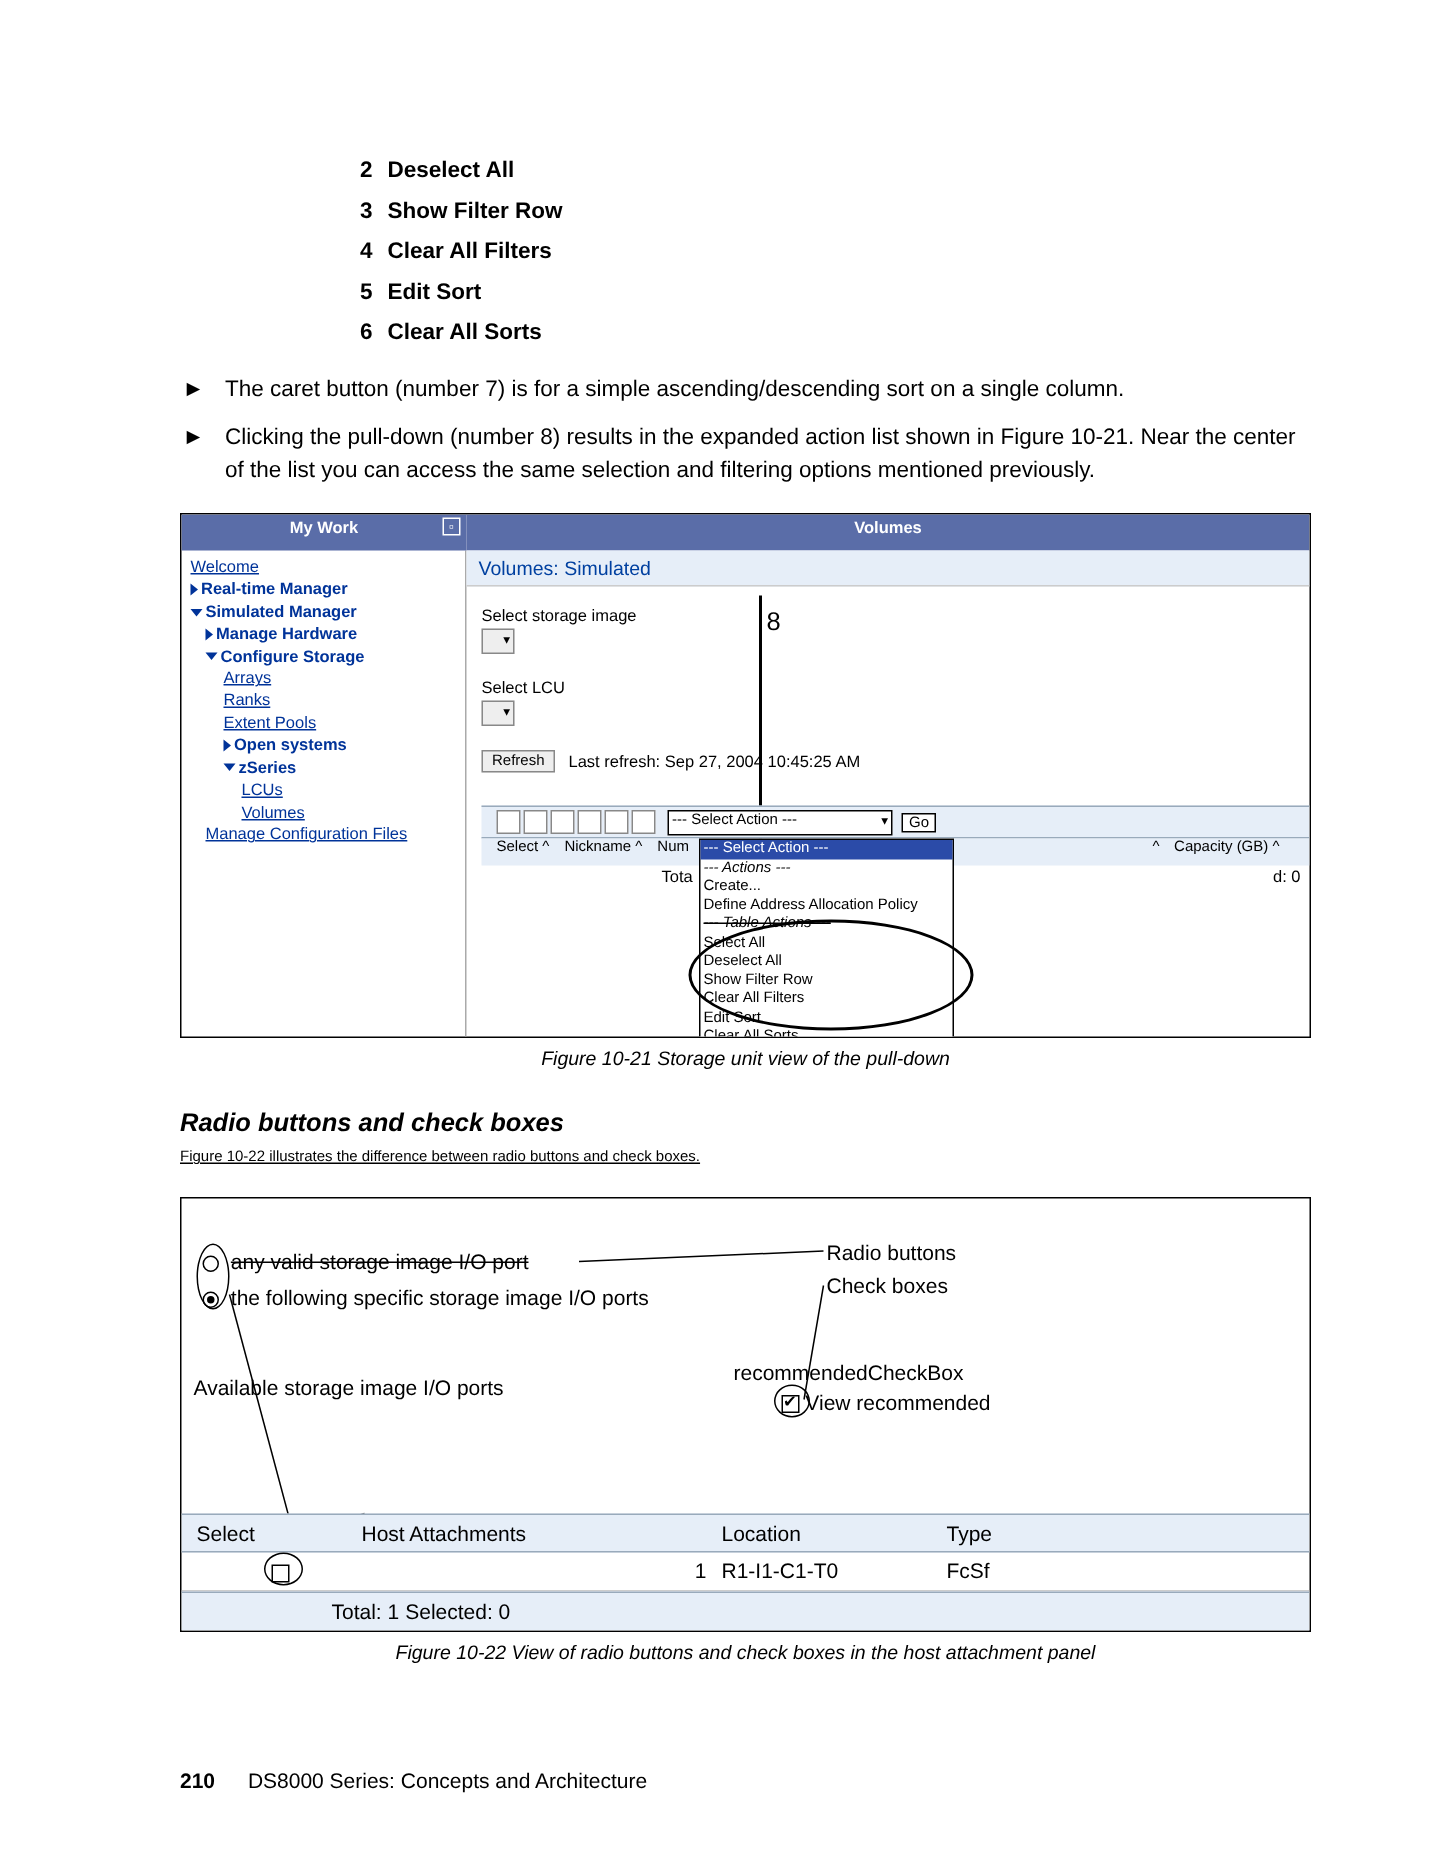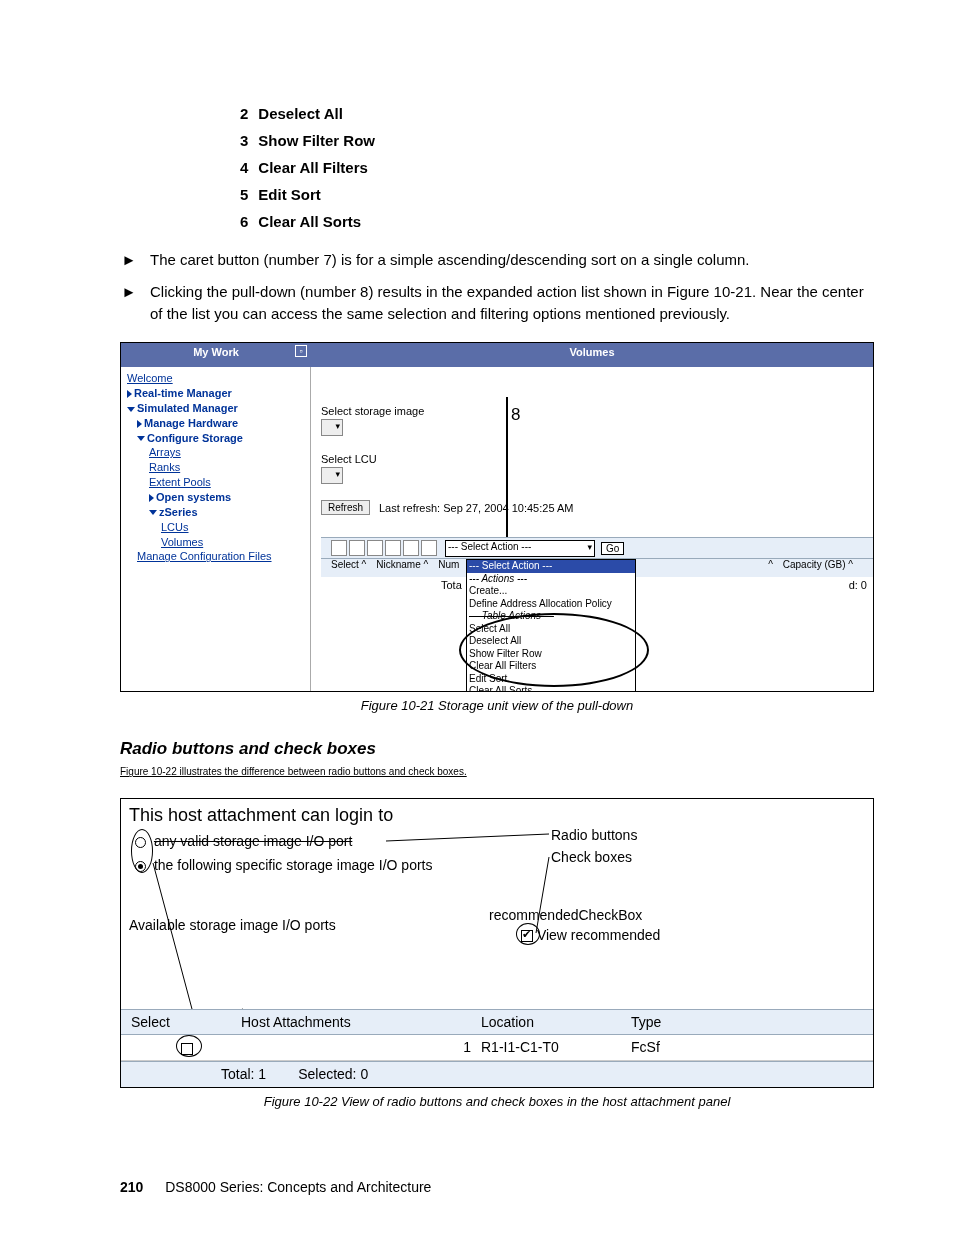--- a/index.html
+++ b/index.html
@@ -68,21 +68,21 @@
   .radio{ display:inline-block; width:11px; height:11px; border:1px solid #000; border-radius:50%; vertical-align:middle; margin-right:4px; position:relative; background:#fff;}
   .radio.sel::after{content:""; position:absolute; left:2px; top:2px; width:5px; height:5px; background:#000; border-radius:50%;}
   .chk{ display:inline-block; width:12px; height:12px; border:1px solid #000; vertical-align:middle; background:#fff; position:relative;}
   .chk.sel::after{content:"✔"; position:absolute; left:0; top:-3px; font-size:11px;}
   .rcirc{ position:absolute; border:1px solid #000; border-radius:50%;}
   svg.lines{ position:absolute; left:0; top:0; width:100%; height:100%; pointer-events:none;}
   .f2-table{ position:absolute; left:0; right:0; bottom:0;margin-top:40px; }
   .f2-table .hdr-row{ display:flex; background:#e6eef8; border-top:1px solid #9ab; border-bottom:1px solid #9ab; font-size:14px; height:26px; align-items:center;}
   .f2-table .data-row{ display:flex; height:26px; align-items:center; font-size:14px; border-bottom:1px solid #ccc;}
   .f2-table .c1{width:120px; padding-left:10px;} .f2-table .c2{width:240px;} .f2-table .c3{width:150px;} .f2-table .c4{width:80px;}
-  .f2-table .foot{ display:flex; background:#e6eef8; height:26px; align-items:center; font-size:14px; padding-left:100px; gap:32px; border-top:1px solid #9ab;}
+  .f2-table .foot{ display:flex; background:#e6eef8; height:26px; align-items:center; font-size:14px; padding-left:100px; gap:4px; border-top:1px solid #9ab;}
 </style>
 </head>
 <body>
 
 <div class="numlist">
   <div class="row">
       <span>2</span>
       <span>Deselect All</span>
     </div>
   <div class="row">
@@ -129,20 +129,21 @@
       <div class="ind2"><a>Arrays</a></div>
       <div class="ind2"><a>Ranks</a></div>
       <div class="ind2"><a>Extent Pools</a></div>
       <div class="ind2"><span class="tri"></span><b>Open systems</b></div>
       <div class="ind2"><span class="trid"></span><b>zSeries</b></div>
       <div class="ind3"><a>LCUs</a></div>
       <div class="ind3"><a>Volumes</a></div>
       <div class="ind1"><a>Manage Configuration Files</a></div>
     </div>
     <div class="content">
+      <div class="title">Volumes: Simulated</div>
       <div class="lbl" style="left:10px; top:38px;">Select storage image</div>
       <div class="dd" style="left:10px; top:52px;"></div>
       <div class="lbl" style="left:10px; top:86px;">Select LCU</div>
       <div class="dd" style="left:10px; top:100px;"></div>
       <button class="refresh">Refresh</button>
       <div class="lbl" style="left:68px; top:135px;">Last refresh: Sep 27, 2004 10:45:25 AM</div>
       <div class="num8">8</div>
       <div class="arrow8"></div>
       <div class="toolbar">
         <div class="tb-btn"></div>
@@ -180,21 +181,20 @@
     </div>
   </div>
 </div>
 <div class="fig-caption">Figure 10-21   Storage unit view of the pull-down</div>
 
 <div class="section-head">Radio buttons and check boxes</div>
 <div class="body-text">Figure 10-22 illustrates the difference between radio buttons and check boxes.</div>
 
 <div class="fig fig2">
   <div class="fig2-inner">
-    <div class="f2txt" style="left:8px; top:6px; font-size:18px;">This host attachment can login to</div>
     <div class="f2txt" style="left:14px; top:34px;">
       <span class="radio"></span>
       <span style="text-decoration:line-through;">any valid storage image I/O port</span>
     </div>
     <div class="f2txt" style="left:14px; top:58px;">
       <span class="radio sel"></span>
       <span>the following specific storage image I/O ports</span>
     </div>
     <div class="rcirc" style="left:10px; top:30px; width:22px; height:44px;"></div>
 

